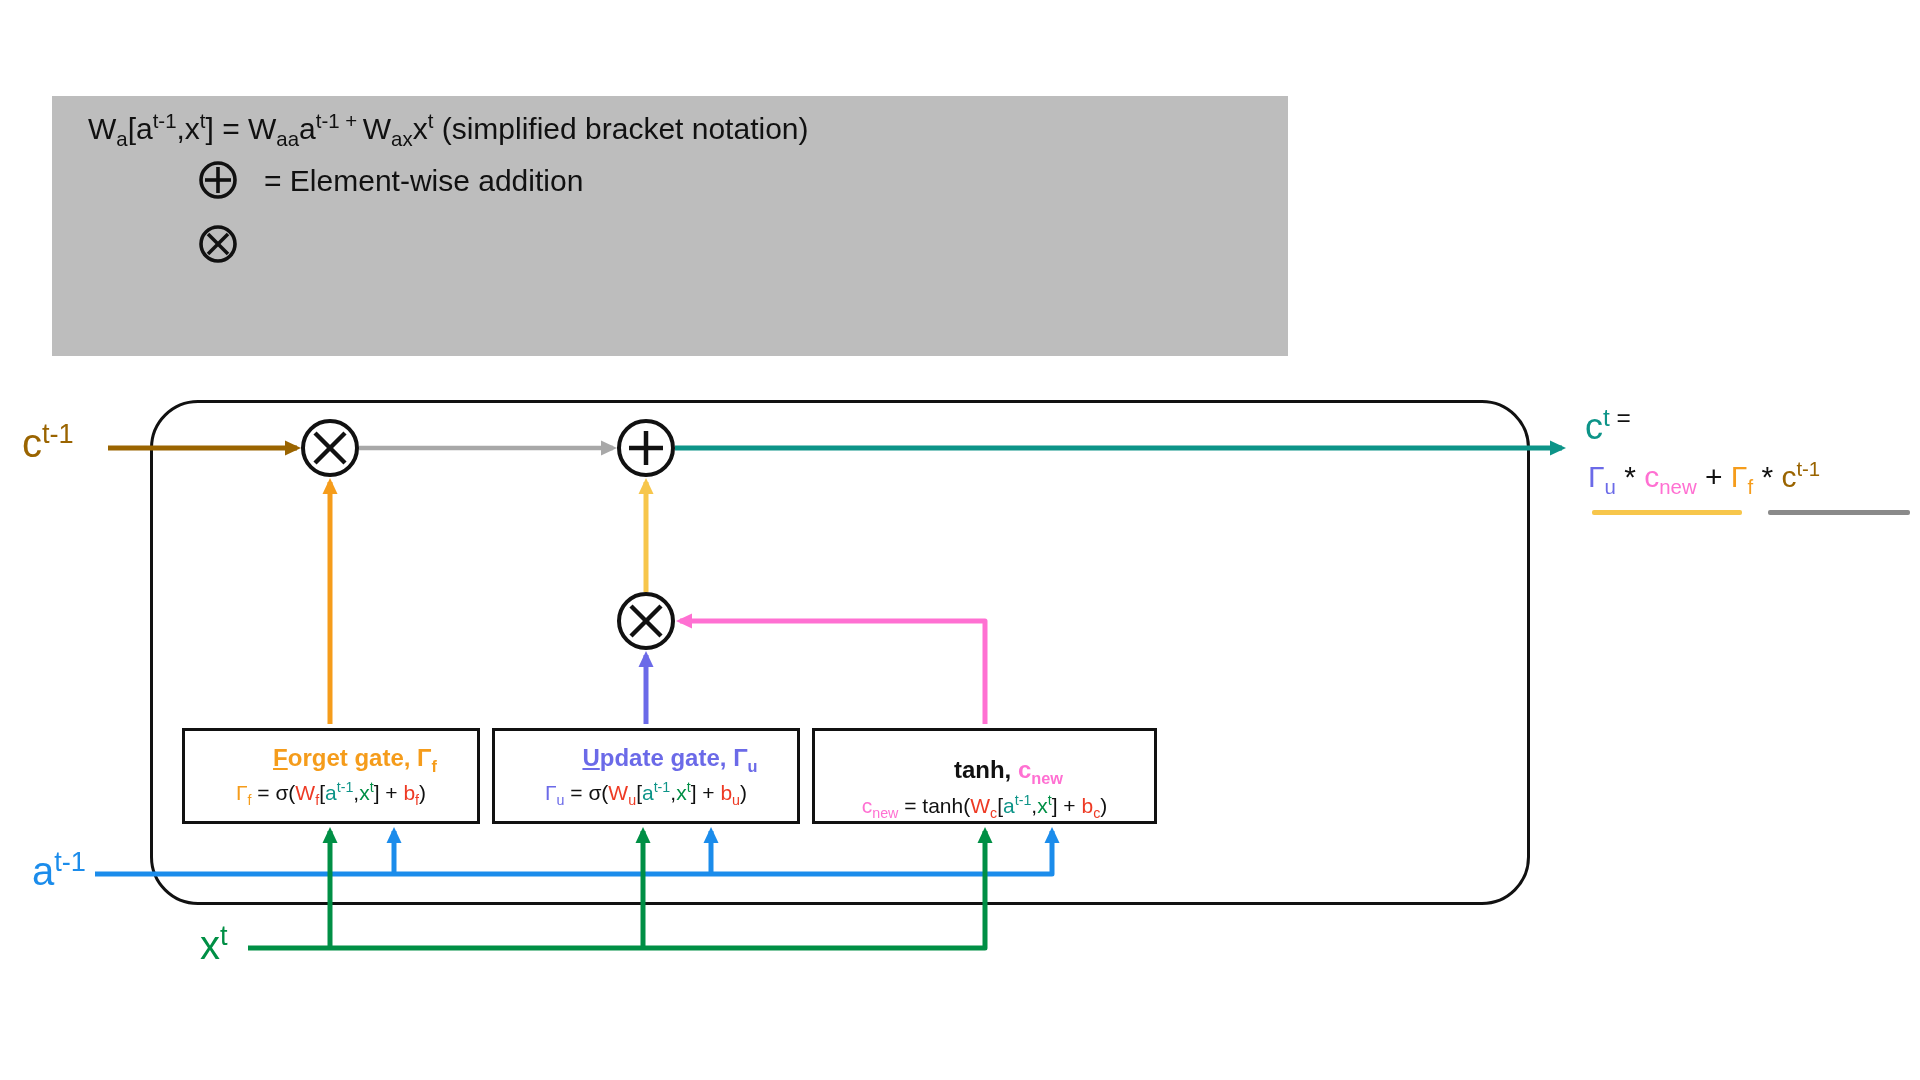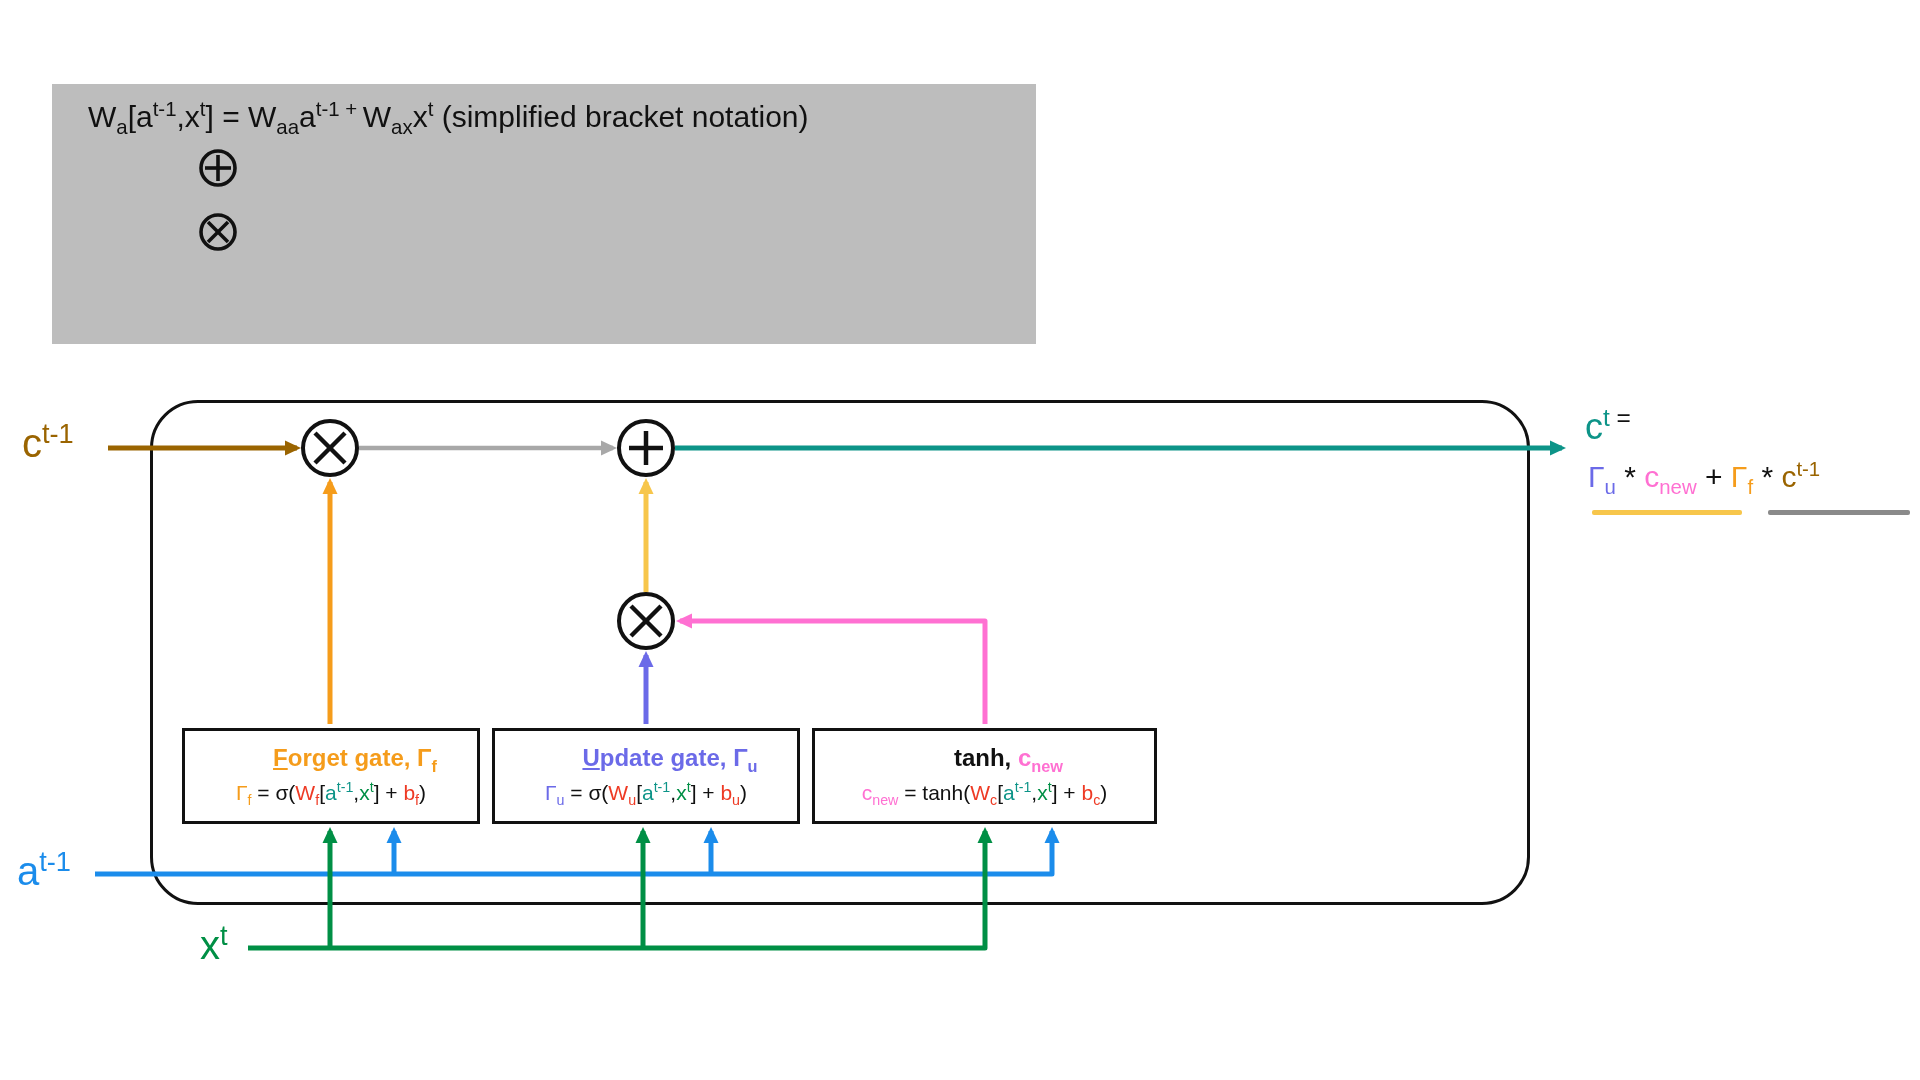--- a/index.html
+++ b/index.html
@@ -1,20 +1,20 @@
 <!DOCTYPE html>
 <html><head>
 <meta charset="utf-8">
 <style>
   * { margin:0; padding:0; box-sizing:border-box; }
   html,body { width:1920px; height:1080px; }
   body { background:#fff; font-family:"Liberation Sans", sans-serif; color:#111; }
   #canvas { position:relative; width:1920px; height:1080px; background:#fff; overflow:hidden; }
 
-  .legend { position:absolute; left:52px; top:84px; width:984px; height:260px; }
+  .legend { position:absolute; left:52px; top:96px; width:1236px; height:260px; }
   .lg-line1 { position:absolute; left:36px; top:14px; font-size:30px; white-space:nowrap; }
   .lg-icon { position:absolute; }
   .lg-label { position:absolute; font-size:30px; white-space:nowrap; }
   .lg-note { position:absolute; left:148px; top:200px; font-size:30px; white-space:nowrap; }
 
   .cell { position:absolute; left:150px; top:400px; width:1380px; height:505px;
           border:3.5px solid #111; border-radius:48px; background:transparent; }
 
   .gate { position:absolute; top:728px; height:96px; border:3px solid #111; background:#fff;
           display:flex; flex-direction:column; align-items:center; justify-content:center; gap:4px; z-index:2; }
@@ -37,20 +37,21 @@
 <div id="canvas">
 
   <div class="legend" style="background-color: rgb(189, 189, 189);">
     <div class="lg-line1 rich"><span>W</span><sub>a</sub><span>[</span><span>a</span><sup>t-1</sup><span>,x</span><sup>t</sup><span>] = W</span><sub>aa</sub><span>a</span><sup>t-1</sup><sup> + </sup><span>W</span><sub>ax</sub><span>x</span><sup>t</sup><span> (simplified bracket notation)</span></div>
 
     <svg class="lg-icon" style="left:144px; top:62px;" width="44" height="44" viewBox="0 0 44 44">
       <circle cx="22" cy="22" r="17" fill="none" stroke="#111" stroke-width="3.6"></circle>
       <line x1="22" y1="9" x2="22" y2="35" stroke="#111" stroke-width="3.6"></line>
       <line x1="9" y1="22" x2="35" y2="22" stroke="#111" stroke-width="3.6"></line>
     </svg>
+    <div class="lg-label" style="left:212px; top:68px;">= Element-wise addition</div>
 
     <svg class="lg-icon" style="left:144px; top:126px;" width="44" height="44" viewBox="0 0 44 44">
       <circle cx="22" cy="22" r="17" fill="none" stroke="#111" stroke-width="3.6"></circle>
       <line x1="12" y1="12" x2="32" y2="32" stroke="#111" stroke-width="3.6"></line>
       <line x1="12" y1="32" x2="32" y2="12" stroke="#111" stroke-width="3.6"></line>
     </svg>
 
   </div>
 
   <div class="cell"></div>
@@ -58,27 +59,27 @@
   <div class="gate" style="left:182px; width:298px;">
     <div class="gtitle rich"><span style="color: rgb(245, 156, 27); text-decoration: underline;">F</span><span style="color: rgb(245, 156, 27);">orget gate, Γ</span><sub style="color: rgb(245, 156, 27);">f</sub></div>
     <div class="gformula rich"><span style="color: rgb(245, 156, 27);">Γ</span><sub style="color: rgb(245, 156, 27);">f</sub><span style="color: rgb(17, 17, 17);"> = σ(</span><span style="color: rgb(238, 58, 36);">W</span><sub style="color: rgb(238, 58, 36);">f</sub><span style="color: rgb(17, 17, 17);">[</span><span style="color: rgb(13, 148, 136);">a</span><sup style="color: rgb(13, 148, 136);">t-1</sup><span style="color: rgb(17, 17, 17);">,</span><span style="color: rgb(0, 143, 69);">x</span><sup style="color: rgb(0, 143, 69);">t</sup><span style="color: rgb(17, 17, 17);">]</span><span style="color: rgb(17, 17, 17);"> + </span><span style="color: rgb(238, 58, 36);">b</span><sub style="color: rgb(238, 58, 36);">f</sub><span style="color: rgb(17, 17, 17);">)</span></div>
   </div>
 
   <div class="gate" style="left:492px; width:308px;text-align:right;">
     <div class="gtitle rich"><span style="color: rgb(107, 106, 232); text-decoration: underline;">U</span><span style="color: rgb(107, 106, 232);">pdate gate, Γ</span><sub style="color: rgb(107, 106, 232);">u</sub></div>
     <div class="gformula rich"><span style="color: rgb(107, 106, 232);">Γ</span><sub style="color: rgb(107, 106, 232);">u</sub><span style="color: rgb(17, 17, 17);"> = σ(</span><span style="color: rgb(238, 58, 36);">W</span><sub style="color: rgb(238, 58, 36);">u</sub><span style="color: rgb(17, 17, 17);">[</span><span style="color: rgb(13, 148, 136);">a</span><sup style="color: rgb(13, 148, 136);">t-1</sup><span style="color: rgb(17, 17, 17);">,</span><span style="color: rgb(0, 143, 69);">x</span><sup style="color: rgb(0, 143, 69);">t</sup><span style="color: rgb(17, 17, 17);">]</span><span style="color: rgb(17, 17, 17);"> + </span><span style="color: rgb(238, 58, 36);">b</span><sub style="color: rgb(238, 58, 36);">u</sub><span style="color: rgb(17, 17, 17);">)</span></div>
   </div>
 
-  <div class="gate" style="left:812px; width:345px;">
+  <div class="gate" style="left:812px; width:345px;justify-content:flex-end;">
     <div class="gtitle rich"><span style="color: rgb(17, 17, 17);">tanh, </span><span style="color: rgb(255, 112, 210);">c</span><sub style="color: rgb(255, 112, 210);">new</sub></div>
     <div class="gformula rich"><span style="color: rgb(255, 112, 210);">c</span><sub style="color: rgb(255, 112, 210);">new</sub><span style="color: rgb(17, 17, 17);"> = tanh(</span><span style="color: rgb(238, 58, 36);">W</span><sub style="color: rgb(238, 58, 36);">c</sub><span style="color: rgb(17, 17, 17);">[</span><span style="color: rgb(13, 148, 136);">a</span><sup style="color: rgb(13, 148, 136);">t-1</sup><span style="color: rgb(17, 17, 17);">,</span><span style="color: rgb(0, 143, 69);">x</span><sup style="color: rgb(0, 143, 69);">t</sup><span style="color: rgb(17, 17, 17);">]</span><span style="color: rgb(17, 17, 17);"> + </span><span style="color: rgb(238, 58, 36);">b</span><sub style="color: rgb(238, 58, 36);">c</sub><span style="color: rgb(17, 17, 17);">)</span></div>
   </div>
 
   <div class="biglabel rich" style="left:22px; top:418px;"><span style="color: rgb(154, 100, 0);">c</span><sup style="color: rgb(154, 100, 0);">t-1</sup></div>
-  <div class="biglabel rich" style="left:17px; top:846px;text-align:right;"><span style="color: rgb(27, 140, 235);">a</span><sup style="color: rgb(27, 140, 235);">t-1</sup></div>
+  <div class="biglabel rich" style="left:32px; top:846px;text-align:right;"><span style="color: rgb(27, 140, 235);">a</span><sup style="color: rgb(27, 140, 235);">t-1</sup></div>
   <div class="biglabel rich" style="left:200px; top:920px;"><span style="color: rgb(0, 143, 69);">x</span><sup style="color: rgb(0, 143, 69);">t</sup></div>
 
   <div class="out-ct rich"><span style="color: rgb(13, 148, 136);">c</span><sup style="color: rgb(13, 148, 136);">t</sup><sup style="color: rgb(17, 17, 17);"> =</sup></div>
   <div class="out-eq rich"><span style="color: rgb(107, 106, 232);">Γ</span><sub style="color: rgb(107, 106, 232);">u</sub><span style="color: rgb(17, 17, 17);"> * </span><span style="color: rgb(255, 112, 210);">c</span><sub style="color: rgb(255, 112, 210);">new</sub><span style="color: rgb(17, 17, 17);"> + </span><span style="color: rgb(245, 156, 27);">Γ</span><sub style="color: rgb(245, 156, 27);">f</sub><span style="color: rgb(17, 17, 17);"> * </span><span style="color: rgb(154, 100, 0);">c</span><sup style="color: rgb(154, 100, 0);">t-1</sup></div>
   <div class="uline" style="left: 1592px; top: 510px; width: 150px; background-color: rgb(247, 198, 75);"></div>
   <div class="uline" style="left: 1768px; top: 510px; width: 142px; background-color: rgb(138, 138, 138);"></div>
 
   <svg id="wires" width="1920" height="1080" viewBox="0 0 1920 1080">
     <defs>
       <marker id="arr-brown" markerUnits="userSpaceOnUse" markerWidth="20" markerHeight="18" refX="13" refY="9" orient="auto">

